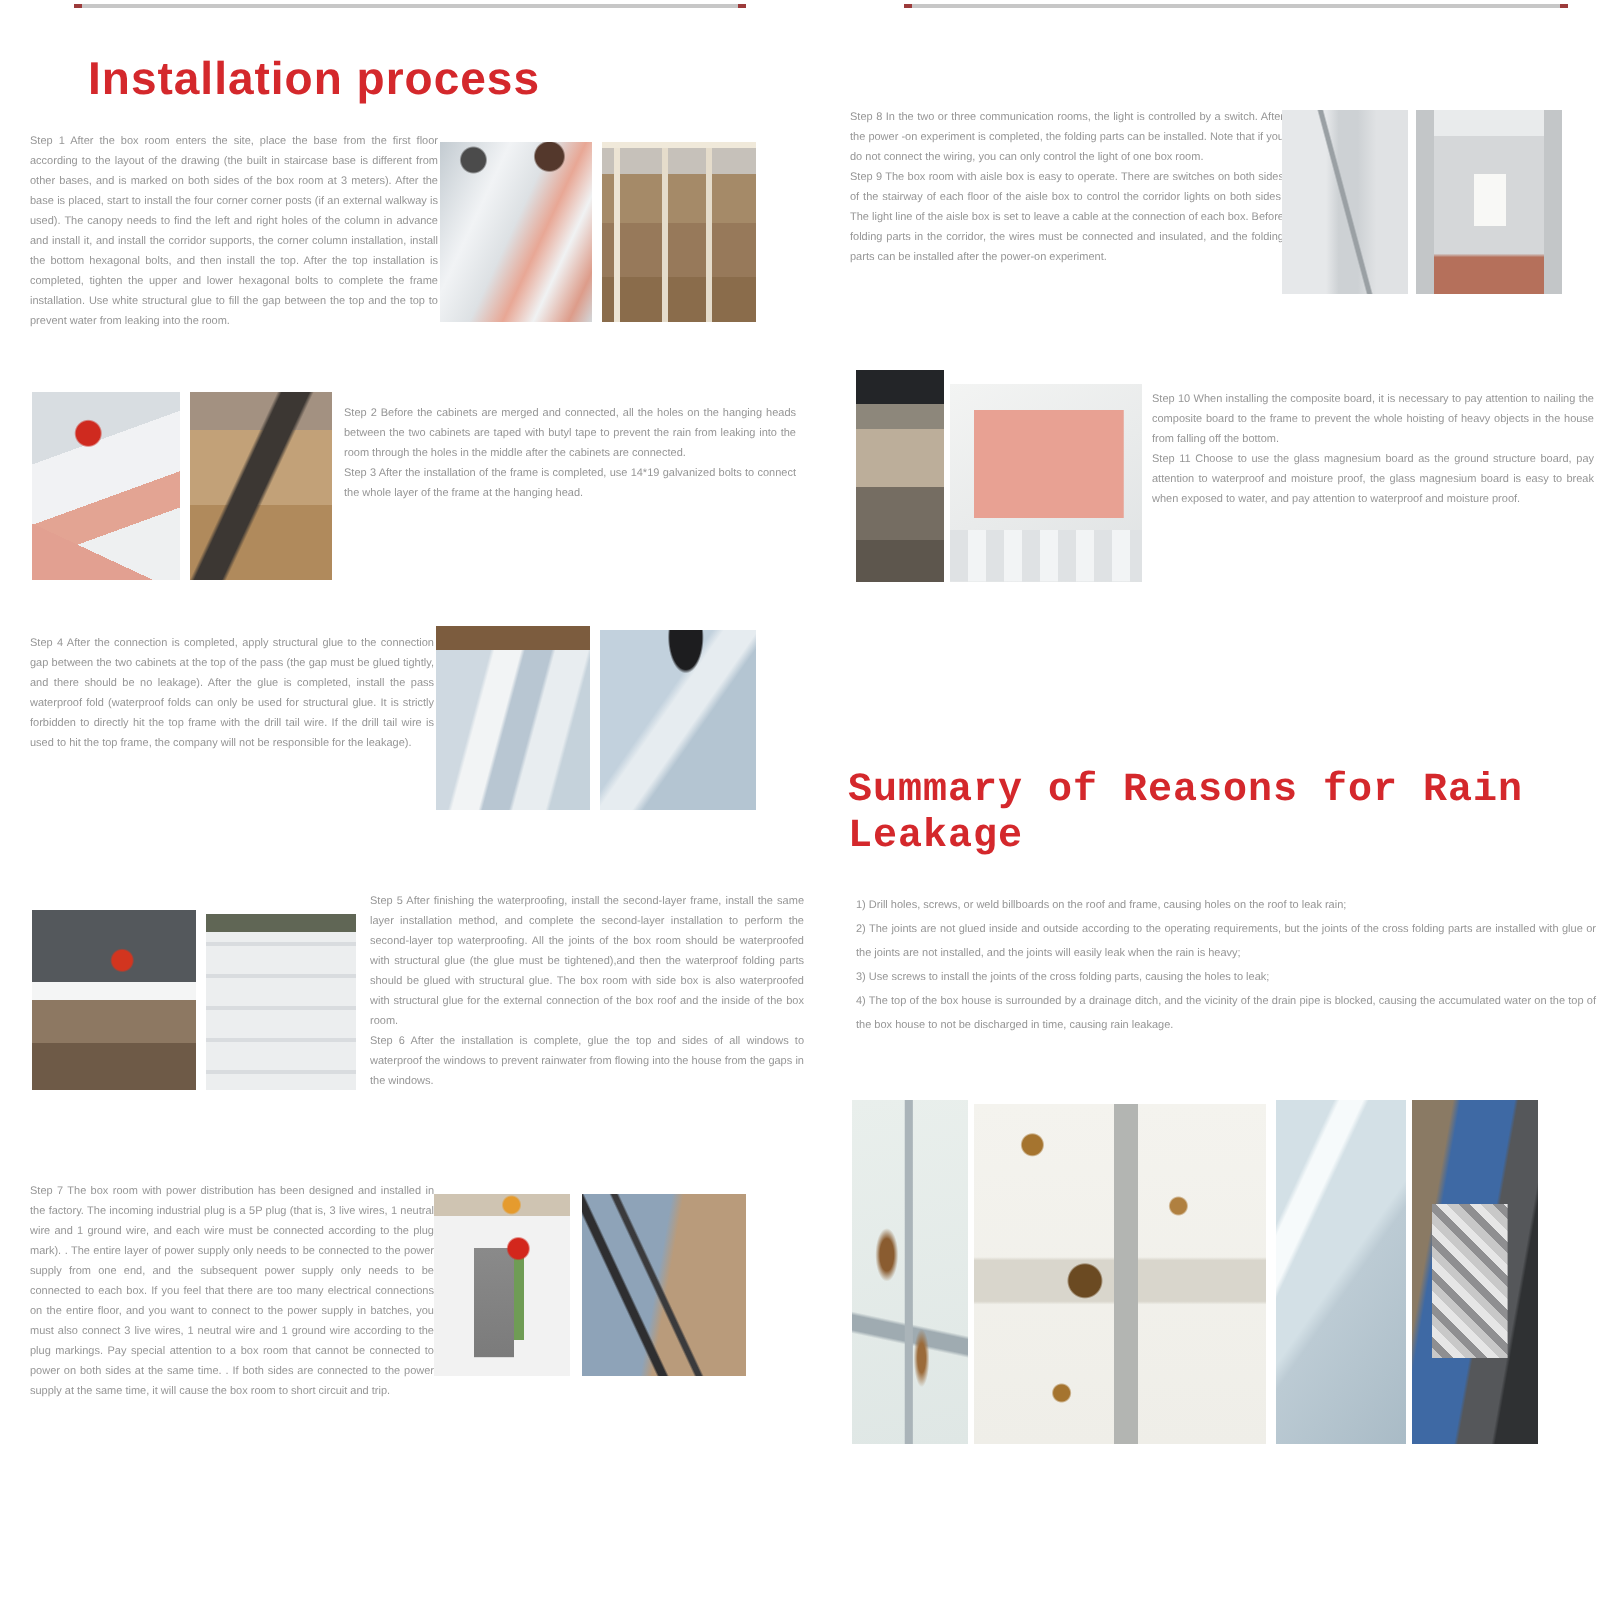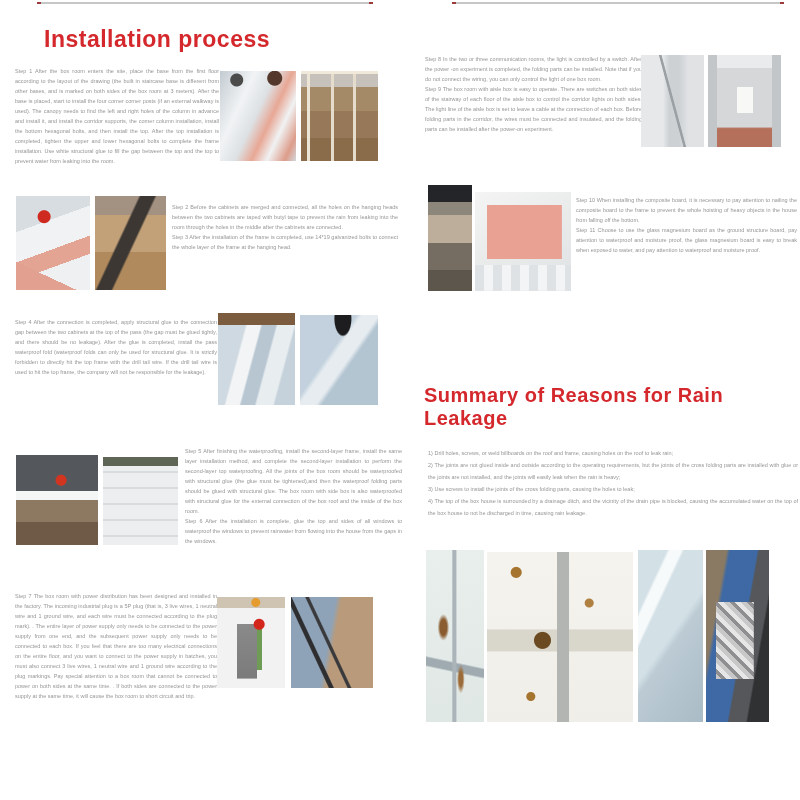--- a/index.html
+++ b/index.html
@@ -7,21 +7,21 @@
     width:800px; height:800px; position:relative; overflow:hidden;
     background:#ffffff; font-family:"Liberation Sans", sans-serif;
   }
   .rule { position:absolute; height:2px;
     background:linear-gradient(90deg,#9c3b3b 0 4px,#c7c7c7 4px calc(100% - 4px),#9c3b3b calc(100% - 4px)); }
   #rule-left  { left:37px;  top:2px; width:336px; }
   #rule-right { left:452px; top:2px; width:332px; }
 
   .red-heading { position:absolute; margin:0; color:#d4282c; font-weight:bold; letter-spacing:.5px; }
   #h-install { left:44px;  top:26px;  font-size:23px; }
-  #h-summary { left:424px; top:384px; font-size:20px; }
+  #h-summary { left:424px; top:384px; font-size:20px;font-family:Liberation Mono, monospace; }
 
   .step { position:absolute; color:#969696; font-size:5.5px; line-height:10px; text-align:justify; }
   .step p { margin:0; }
   #t1    { left:15px;  top:66px;  width:204px; }
   #t23   { left:172px; top:202px; width:226px; }
   #t4    { left:15px;  top:317px; width:202px; }
   #t56   { left:185px; top:446px; width:217px; }
   #t7    { left:15px;  top:591px; width:202px; }
   #t89   { left:425px; top:54px;  width:217px; }
   #t1011 { left:576px; top:195px; width:221px; }

